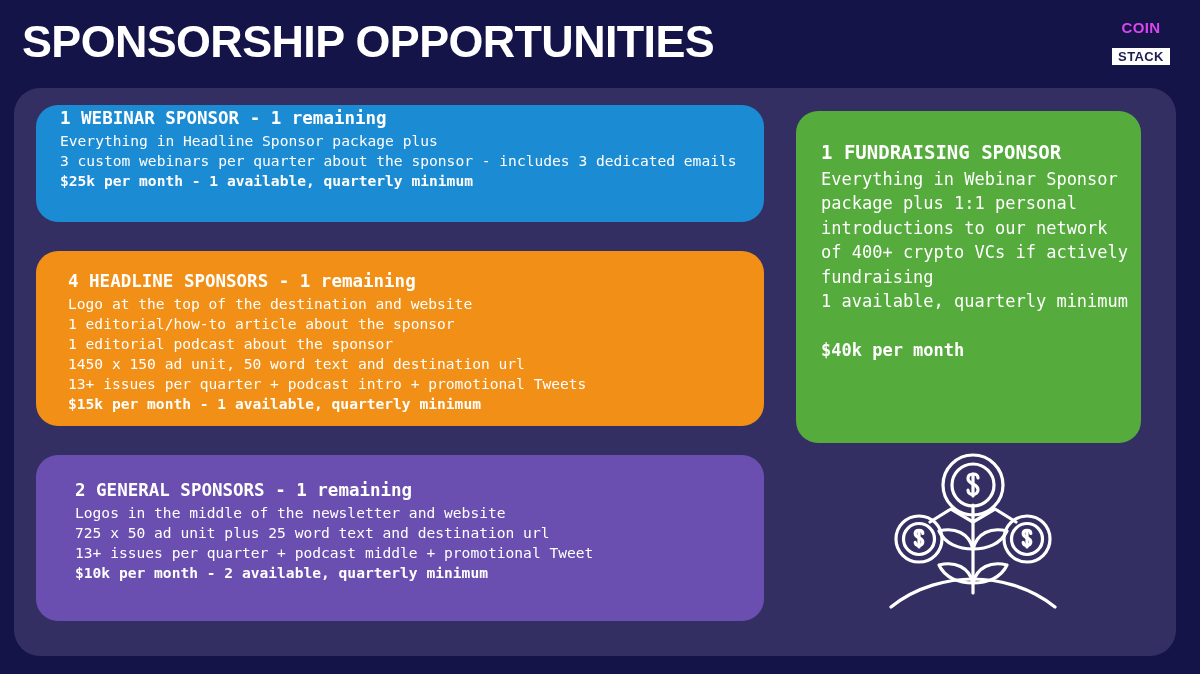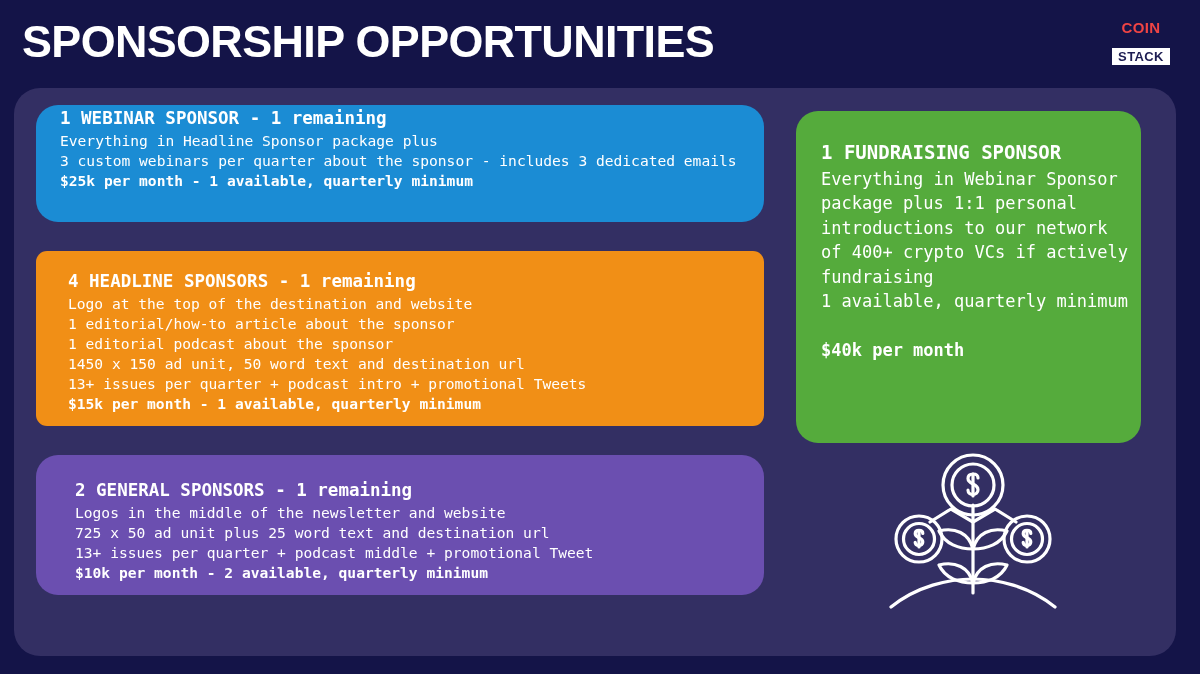--- a/index.html
+++ b/index.html
@@ -45,21 +45,21 @@
     top: 20px;
     width: 58px;
     text-align: center;
   }
   #brand-logo-top {
     font-family: "Liberation Sans", sans-serif;
     font-weight: bold;
     font-size: 15px;
     line-height: 16px;
     letter-spacing: 0.4px;
-    color: #ef4444;
+    color: #d946ef;
   }
   #brand-logo-bottom {
     font-family: "Liberation Sans", sans-serif;
     font-weight: bold;
     font-size: 13px;
     line-height: 15px;
     letter-spacing: 0.4px;
     color: #1d1d52;
     background: #ffffff;
     display: block;
@@ -101,25 +101,24 @@
     top: 17px;
     height: 117px;
     background: #1b8cd4;
     padding: 0 0 0 24px;
   }
   #card-headline {
     top: 163px;
     height: 175px;
     background: #f18f16;
     padding: 17px 0 0 32px;
-    border-radius: 11px;
   }
   #card-general {
     top: 367px;
-    height: 140px;
+    height: 166px;
     background: #6b4fb0;
     padding: 22px 0 0 39px;
   }
 
   
   #card-fundraising {
     left: 782px;
     top: 23px;
     width: 345px;
     height: 332px;

